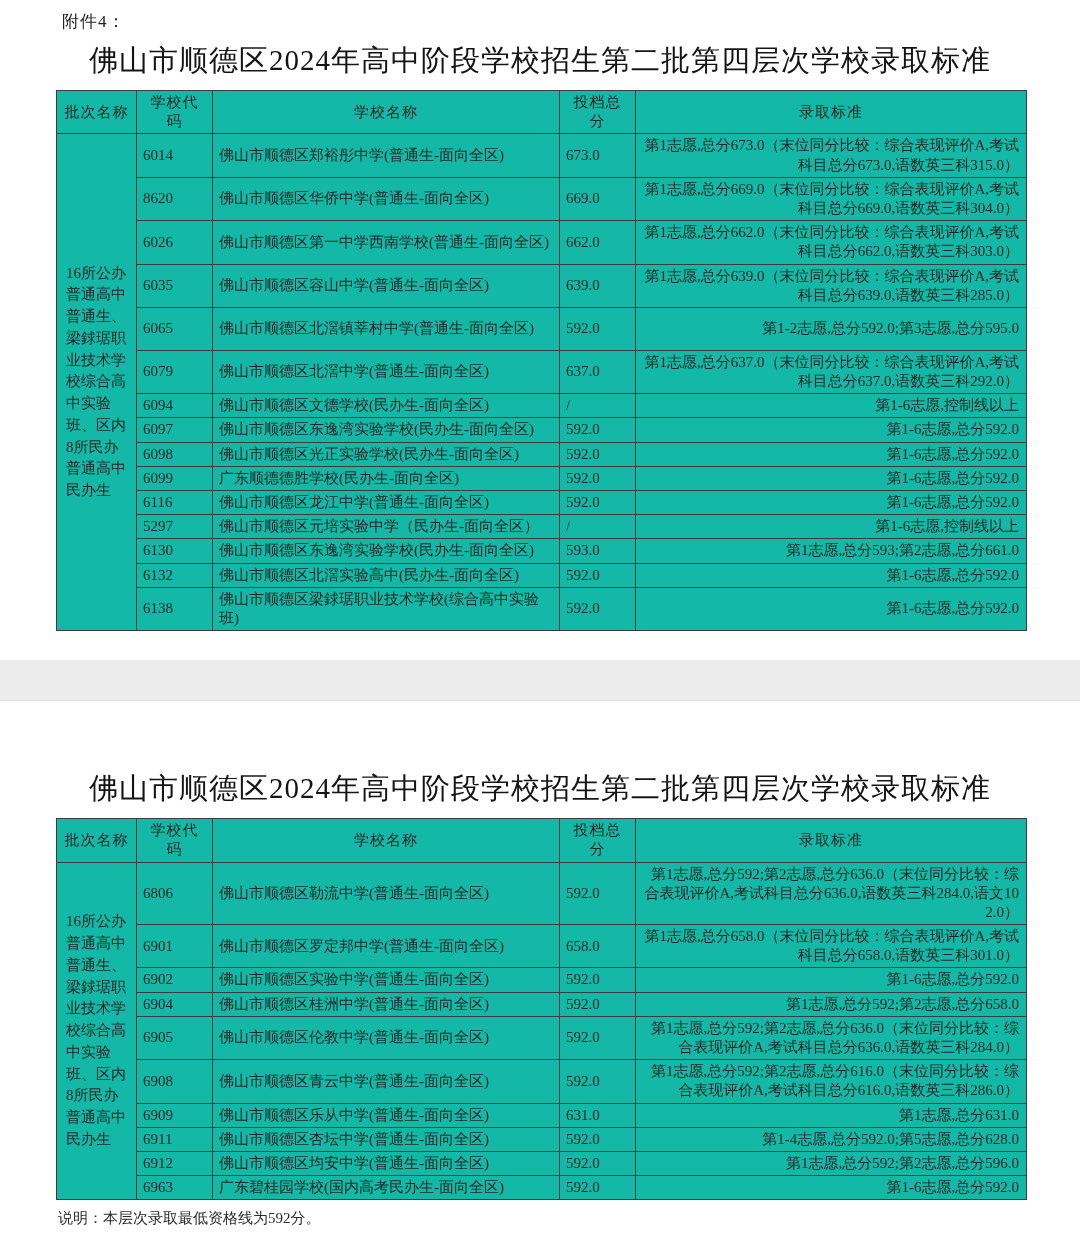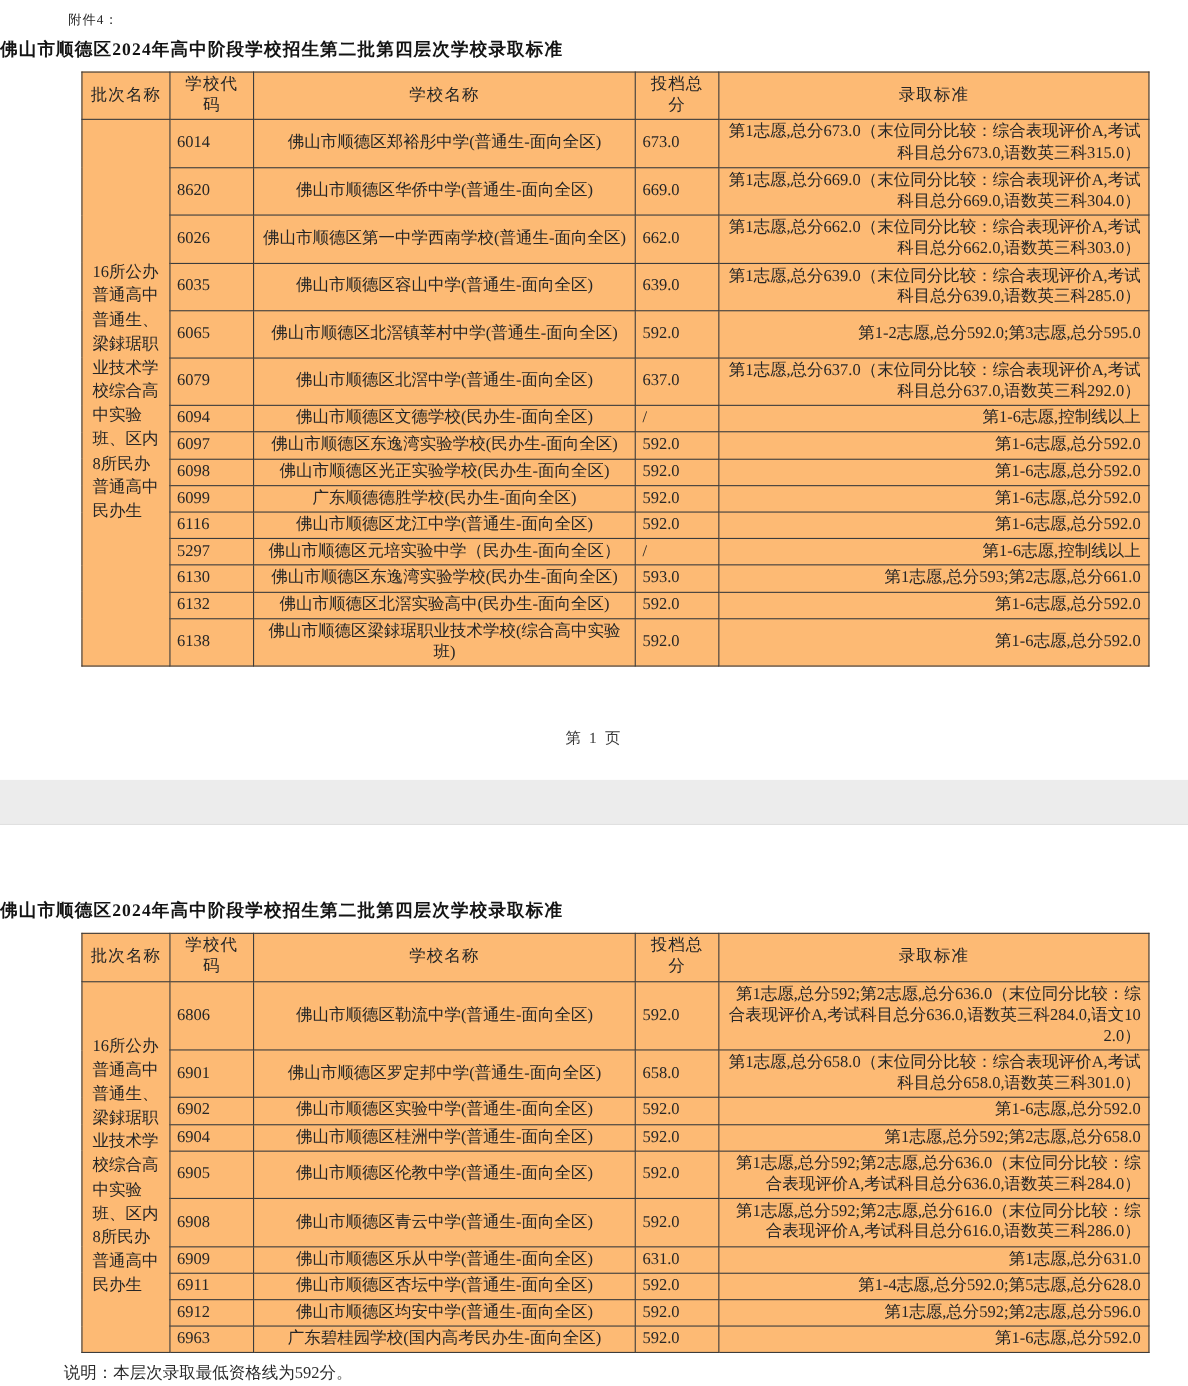--- a/index.html
+++ b/index.html
@@ -4,50 +4,51 @@
 <style>
   html, body { margin: 0; padding: 0; }
   body {
     width: 1080px;
     background: #ffffff;
     color: #1f1f1f;
     font-family: "Liberation Serif", "DejaVu Serif", serif;
   }
   .attachment {
     padding: 10px 0 0 62px;
-    font-size: 12px;
+    font-size: 17px;
     letter-spacing: 1px;
   }
   .doc-title {
     margin: 8px 0 9px 0;
-    font-size: 16px;
-    font-weight: bold;
+    text-align: center;
+    font-size: 29px;
+    font-weight: normal;
     color: #141414;
     letter-spacing: 1px;
   }
   table.admission-table {
     border-collapse: collapse;
     table-layout: fixed;
-    margin-left: 74px;
+    margin-left: 56px;
     width: 970px;
-    background: #fdba74;
+    background: #14b8a6;
   }
   .admission-table th, .admission-table td {
     border: 1px solid #3c3c3c;
     font-size: 15px;
     font-weight: normal;
     padding: 2px 6px;
     line-height: 1.28;
     color: #262626;
     word-break: break-all;
     overflow: hidden;
   }
   .admission-table th { text-align: center; height: 21px; letter-spacing: 1px; }
   .admission-table td.code, .admission-table td.score { text-align: left; }
-  .admission-table td.school { text-align: center; }
+  .admission-table td.school { text-align: left; }
   .admission-table td.criteria { text-align: right; padding: 2px 7px; }
   .admission-table td.batch { padding: 2px 9px; line-height: 1.45; }
   
   #table1 tbody tr:nth-child(-n+6) td { height: 38px; }
   #table2 tbody tr:nth-child(1) td { height: 56px; }
   .page-foot {
     margin-top: 56px;
     text-align: center;
     font-size: 14px;
     color: #3a3a3a;
@@ -177,21 +178,20 @@
           <td class="criteria">第1-6志愿,总分592.0</td>
         </tr>
         <tr>
           <td class="code">6138</td>
           <td class="school">佛山市顺德区梁銶琚职业技术学校(综合高中实验班)</td>
           <td class="score">592.0</td>
           <td class="criteria">第1-6志愿,总分592.0</td>
         </tr>
       </tbody>
     </table>
-  <div class="page-foot">第 1 页</div>
 </section>
 
 <div class="separator-band"></div>
 
 <section class="page-two">
   <h1 class="doc-title">佛山市顺德区2024年高中阶段学校招生第二批第四层次学校录取标准</h1>
   <table class="admission-table" id="table2">
       <colgroup>
         <col style="width: 80px;">
         <col style="width: 76px;">

